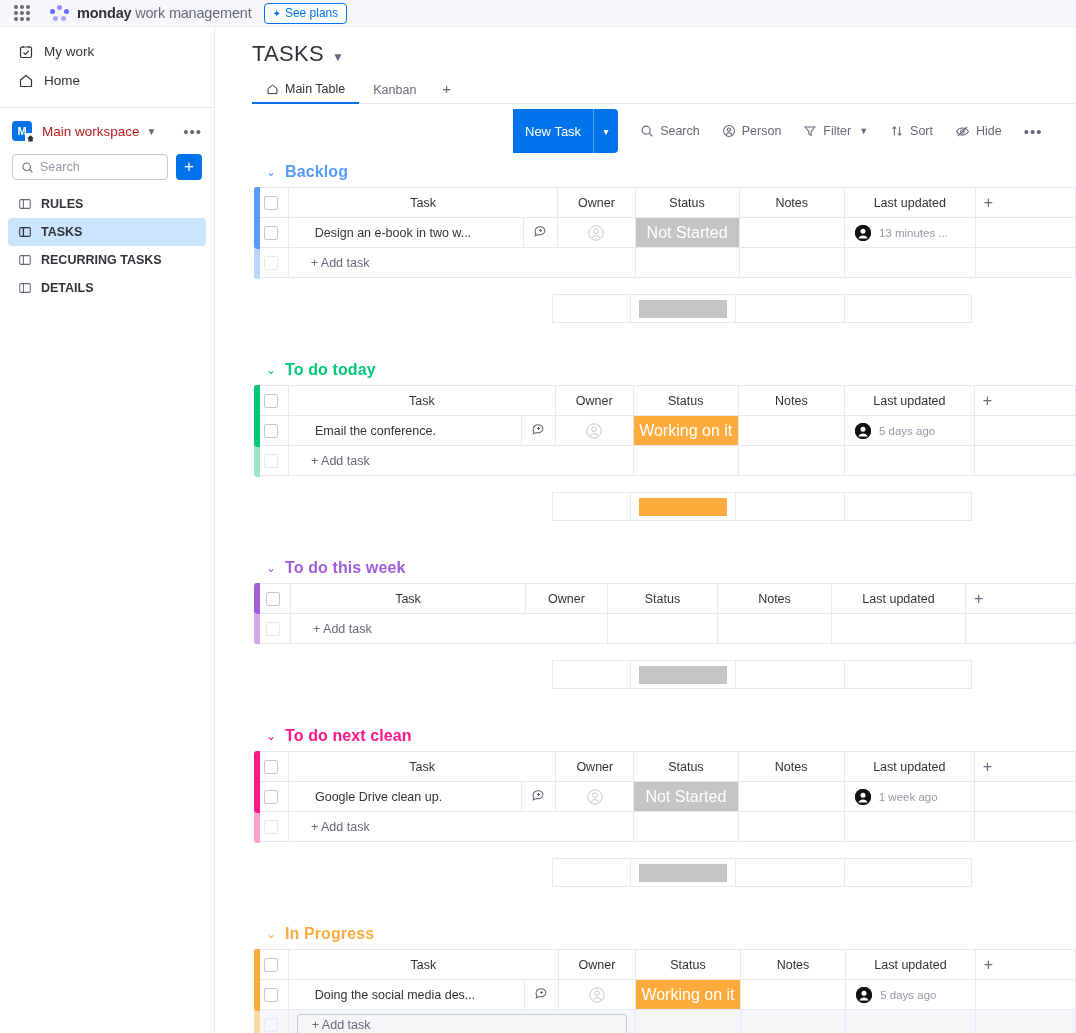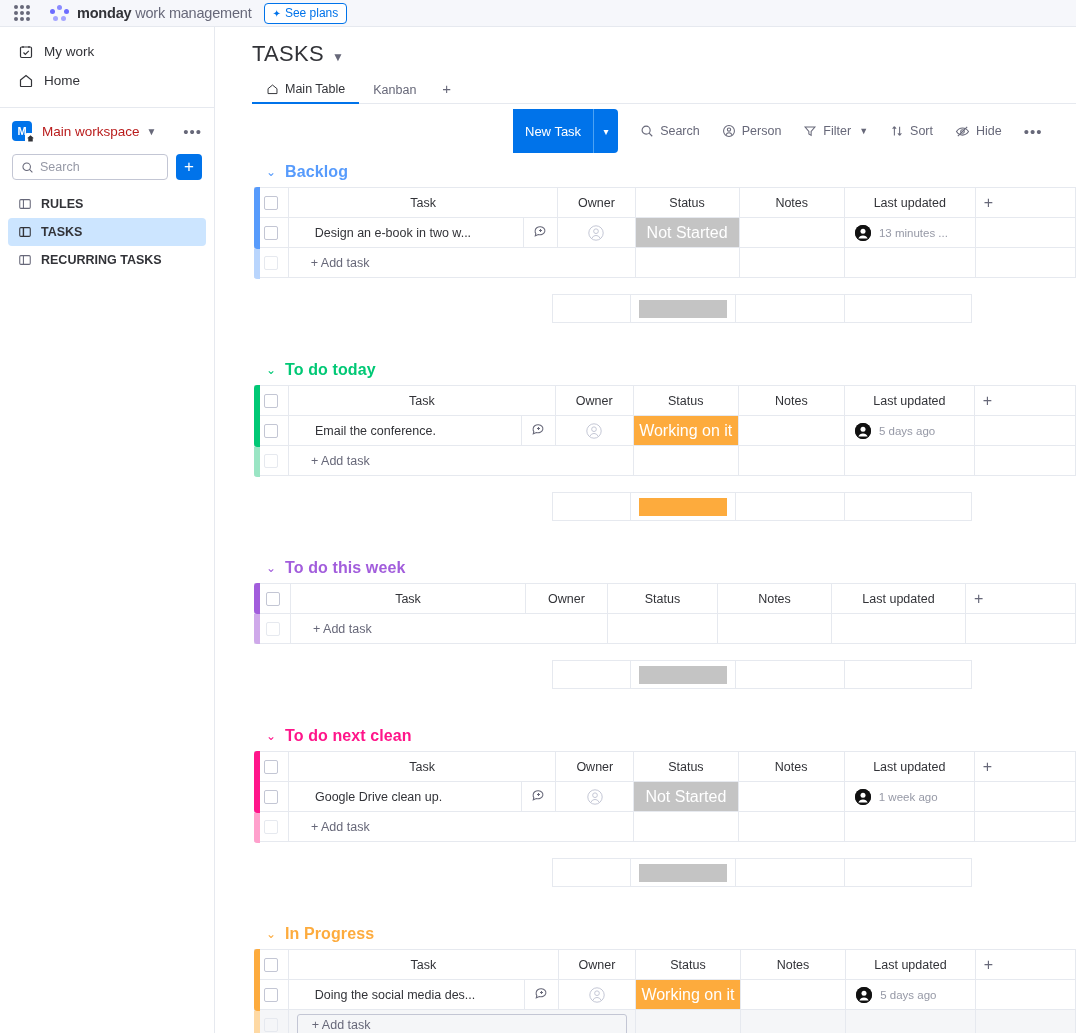--- a/index.html
+++ b/index.html
@@ -248,20 +248,27 @@
           <path d="M6.2 3 V13" stroke-width="1.6"></path>
       </svg>
       <span>TASKS</span>
     </div>
     <div class="board-item">
       <svg class="board-ico" viewBox="0 0 16 16" fill="none" stroke="#676879" stroke-width="1.2">
         <rect x="2" y="3" width="12" height="10" rx="1.3"></rect>
           <path d="M6.2 3 V13"></path>
       </svg>
       <span>RECURRING TASKS</span>
+    </div>
+    <div class="board-item">
+      <svg class="board-ico" viewBox="0 0 16 16" fill="none" stroke="#676879" stroke-width="1.2">
+        <rect x="2" y="3" width="12" height="10" rx="1.3"></rect>
+          <path d="M6.2 3 V13"></path>
+      </svg>
+      <span>DETAILS</span>
     </div>
   </div>
 </div>
 
 <div class="main">
 
   <div class="board-title">
     <h1>TASKS</h1>
     <span class="chev">▼</span>
   </div>

